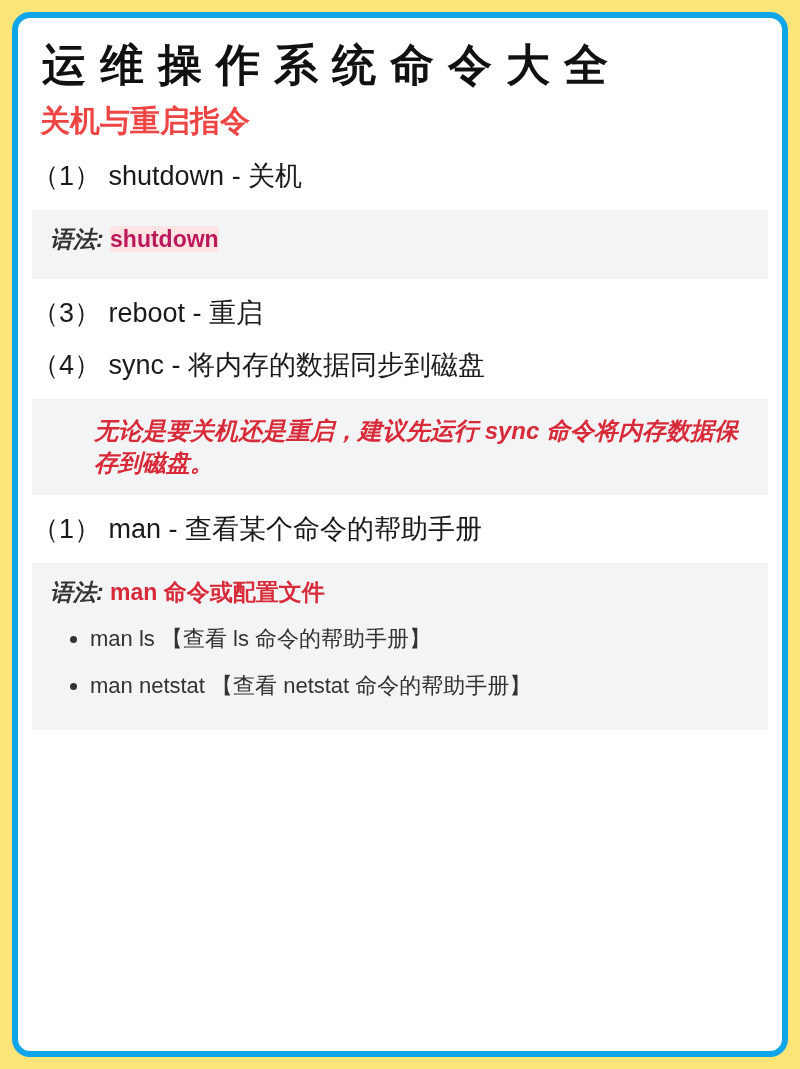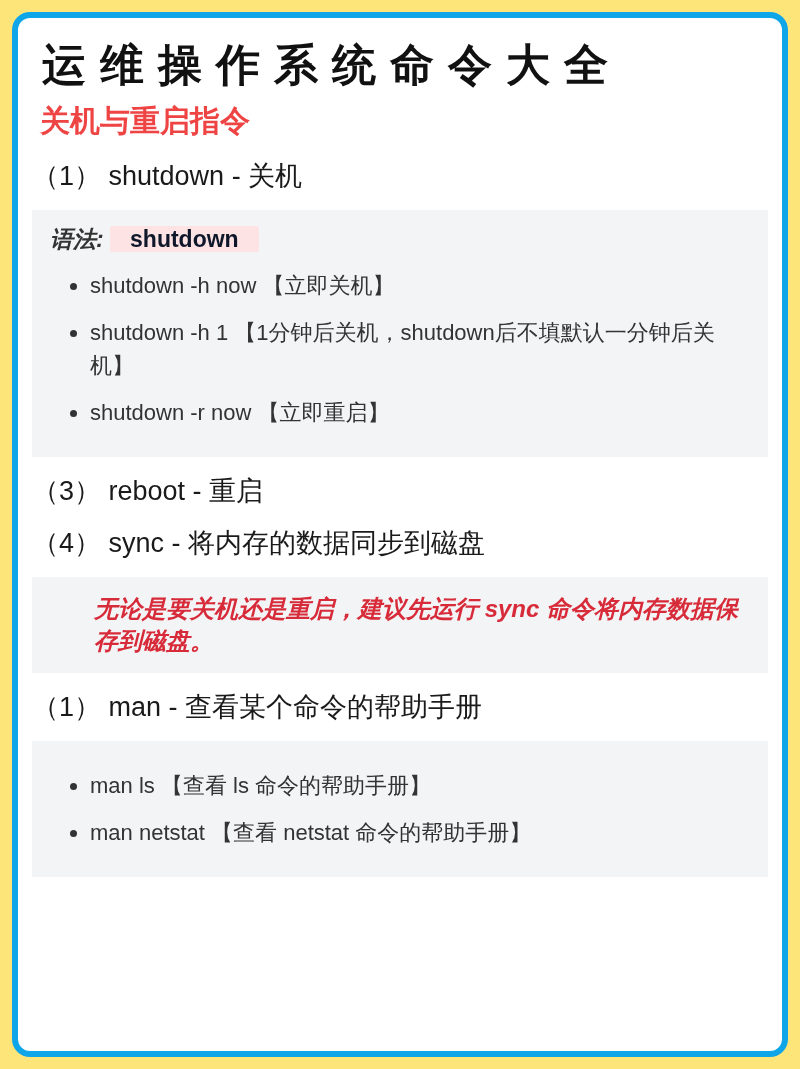--- a/index.html
+++ b/index.html
@@ -53,25 +53,25 @@
     margin: 6px 0 10px 0;
   }
   .syntax-line {
     font-size: 23px;
     font-weight: 700;
     font-style: italic;
     color: #333;
     margin-bottom: 10px;
   }
   .syntax-line .kw {
-    color: #0f172a;
+    color: #be185d;
     background: #fde3e3;
     font-style: normal;
     font-weight: 800;
-    padding: 0 20px;
+    padding: 0 0;
     border-radius: 2px;
   }
   .syntax-line .kw-plain {
     color: #d82b3a;
     font-style: normal;
     font-weight: 800;
   }
   ul.examples {
     list-style: disc;
     padding-left: 40px;
@@ -107,25 +107,20 @@
   <div class="item-line">
     <span class="num">（1）</span>
     <span>shutdown - 关机</span>
   </div>
 
   <div class="codebox">
     <div class="syntax-line">
       <span>语法:</span>
       <span class="kw">shutdown</span>
     </div>
-    <ul class="examples">
-      <li>shutdown -h now 【立即关机】</li>
-      <li>shutdown -h 1 【1分钟后关机，shutdown后不填默认一分钟后关机】</li>
-      <li>shutdown -r now 【立即重启】</li>
-    </ul>
   </div>
 
 
   <div class="item-line">
     <span class="num">（3）</span>
     <span>reboot - 重启</span>
   </div>
 
   <div class="item-line">
     <span class="num">（4）</span>
@@ -136,19 +131,23 @@
     <div class="note">无论是要关机还是重启，建议先运行 sync 命令将内存数据保存到磁盘。</div>
   </div>
 
 
   <div class="item-line">
     <span class="num">（1）</span>
     <span>man - 查看某个命令的帮助手册</span>
   </div>
 
   <div class="codebox">
+    <div class="syntax-line">
+      <span>语法:</span>
+      <span class="kw-plain">man 命令或配置文件</span>
+    </div>
     <ul class="examples">
       <li>man ls 【查看 ls 命令的帮助手册】</li>
       <li>man netstat 【查看 netstat 命令的帮助手册】</li>
     </ul>
   </div>
 
 </div>
 
 </body></html>

